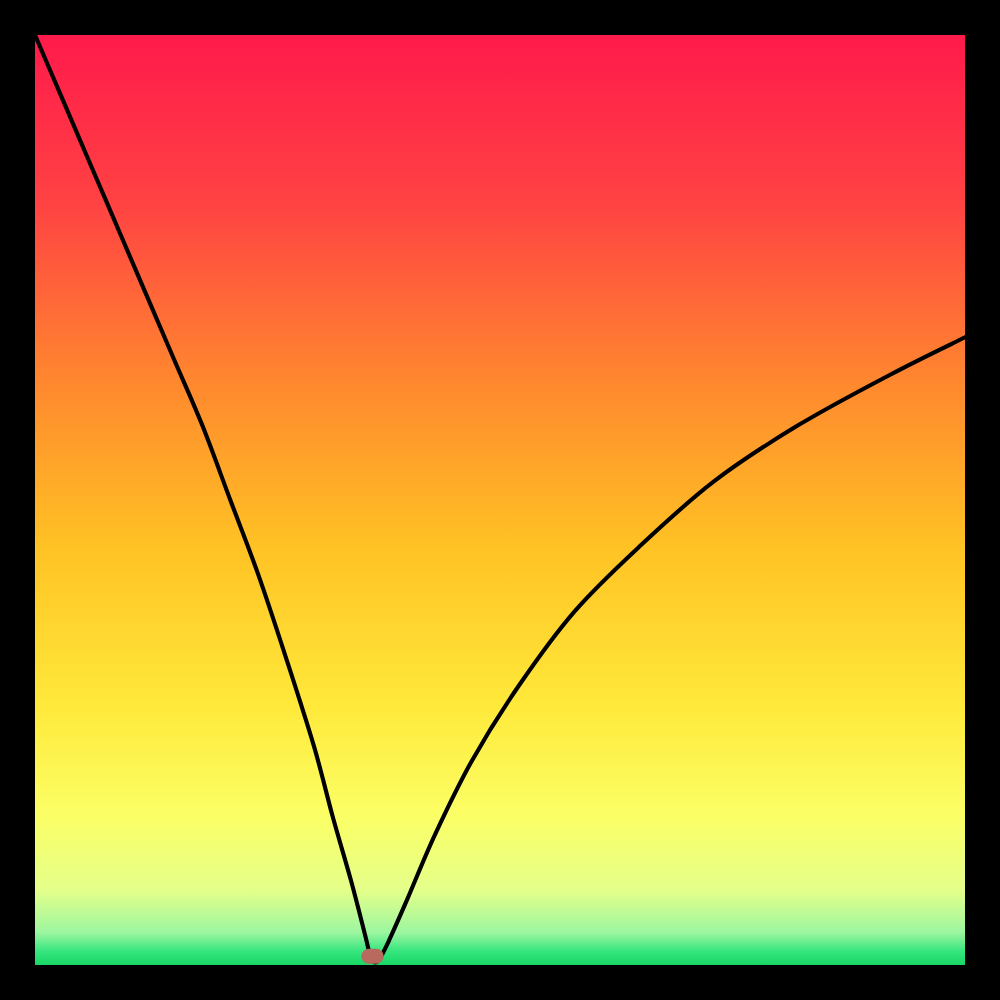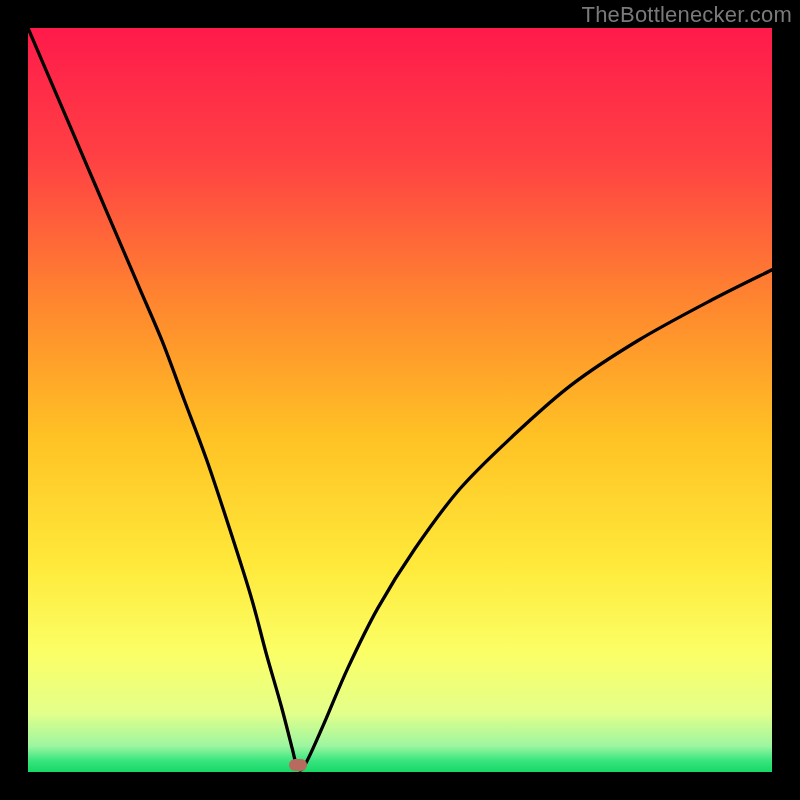--- a/index.html
+++ b/index.html
@@ -79,14 +79,13 @@
       <rect x="0" y="0" width="744" height="744" fill="url(#bg)"></rect>
     </svg>
 
     <svg class="curve-svg" viewBox="0 0 744 744" preserveAspectRatio="none">
       <path id="curve-path" d="M 0.00 0.00 C 3.72 8.68, 14.88 34.72, 22.32 52.08 C 29.76 69.44, 37.20 86.80, 44.64 104.16 C 52.08 121.52, 59.52 138.88, 66.96 156.24 C 74.40 173.60, 81.84 190.96, 89.28 208.32 C 96.72 225.68, 104.16 243.04, 111.60 260.40 C 119.04 277.76, 126.48 293.88, 133.92 312.48 C 141.36 331.08, 148.80 352.16, 156.24 372.00 C 163.68 391.84, 171.12 410.44, 178.56 431.52 C 186.00 452.60, 193.44 475.54, 200.88 498.48 C 208.32 521.42, 217.00 548.08, 223.20 569.16 C 229.40 590.24, 233.12 606.98, 238.08 624.96 C 243.04 642.94, 248.62 661.17, 252.96 677.04 C 257.30 692.91, 261.64 710.52, 264.12 720.19 C 266.60 729.86, 266.60 731.48, 267.84 735.07 C 269.08 738.67, 270.32 741.02, 271.56 741.77 C 272.80 742.51, 273.42 742.26, 275.28 739.54 C 277.14 736.81, 279.00 733.34, 282.72 725.40 C 286.44 717.46, 291.40 706.18, 297.60 691.92 C 303.80 677.66, 311.24 658.44, 319.92 639.84 C 328.60 621.24, 338.52 600.16, 349.68 580.32 C 360.84 560.48, 373.24 540.64, 386.88 520.80 C 400.52 500.96, 415.40 479.88, 431.52 461.28 C 447.64 442.68, 465.00 426.56, 483.60 409.20 C 502.20 391.84, 522.04 373.24, 543.12 357.12 C 564.20 341.00, 586.52 326.74, 610.08 312.48 C 633.64 298.22, 662.16 283.34, 684.48 271.56 C 706.80 259.78, 734.08 246.76, 744.00 241.80" fill="none" stroke="#000000" stroke-width="3.3" stroke-linecap="round" stroke-linejoin="round"></path>
     </svg>
 
     <div class="marker" id="marker" style="left: 270.072px; top: 736.56px; background: rgb(184, 106, 94);"></div>
   </div>
 
-  <div class="watermark">TheBottlenecker.com</div>
 </div>
 
 </body></html>

